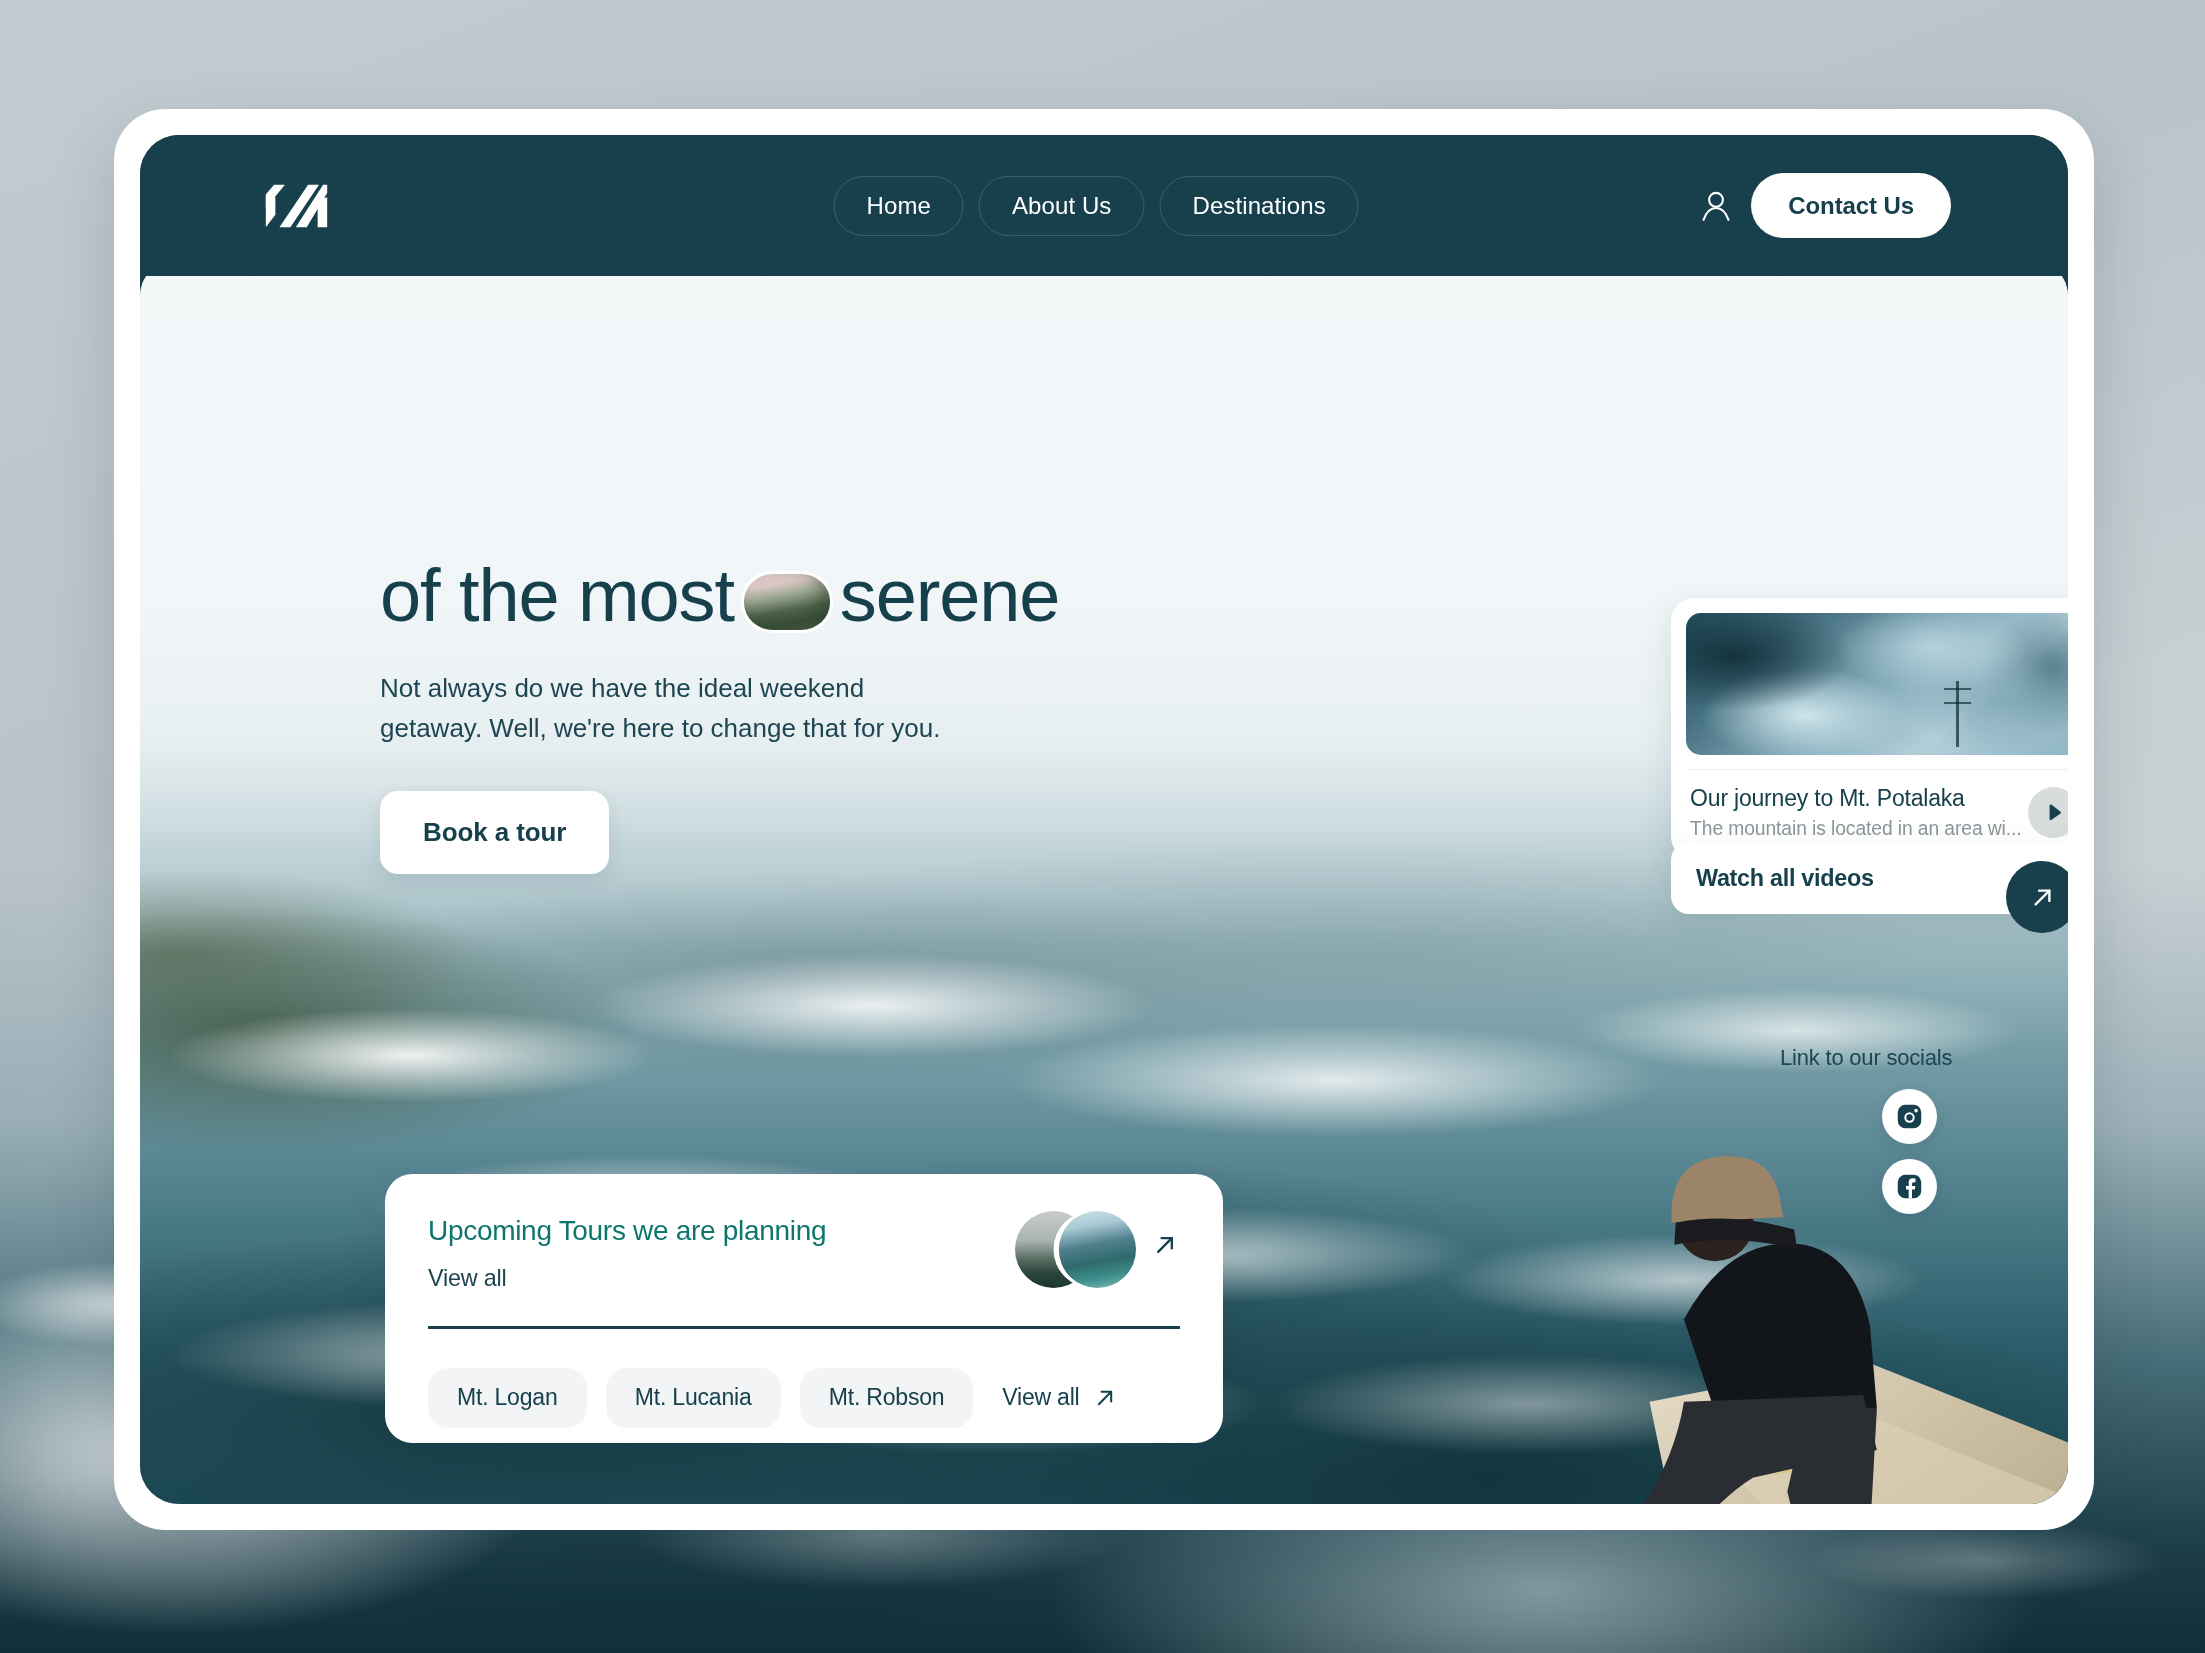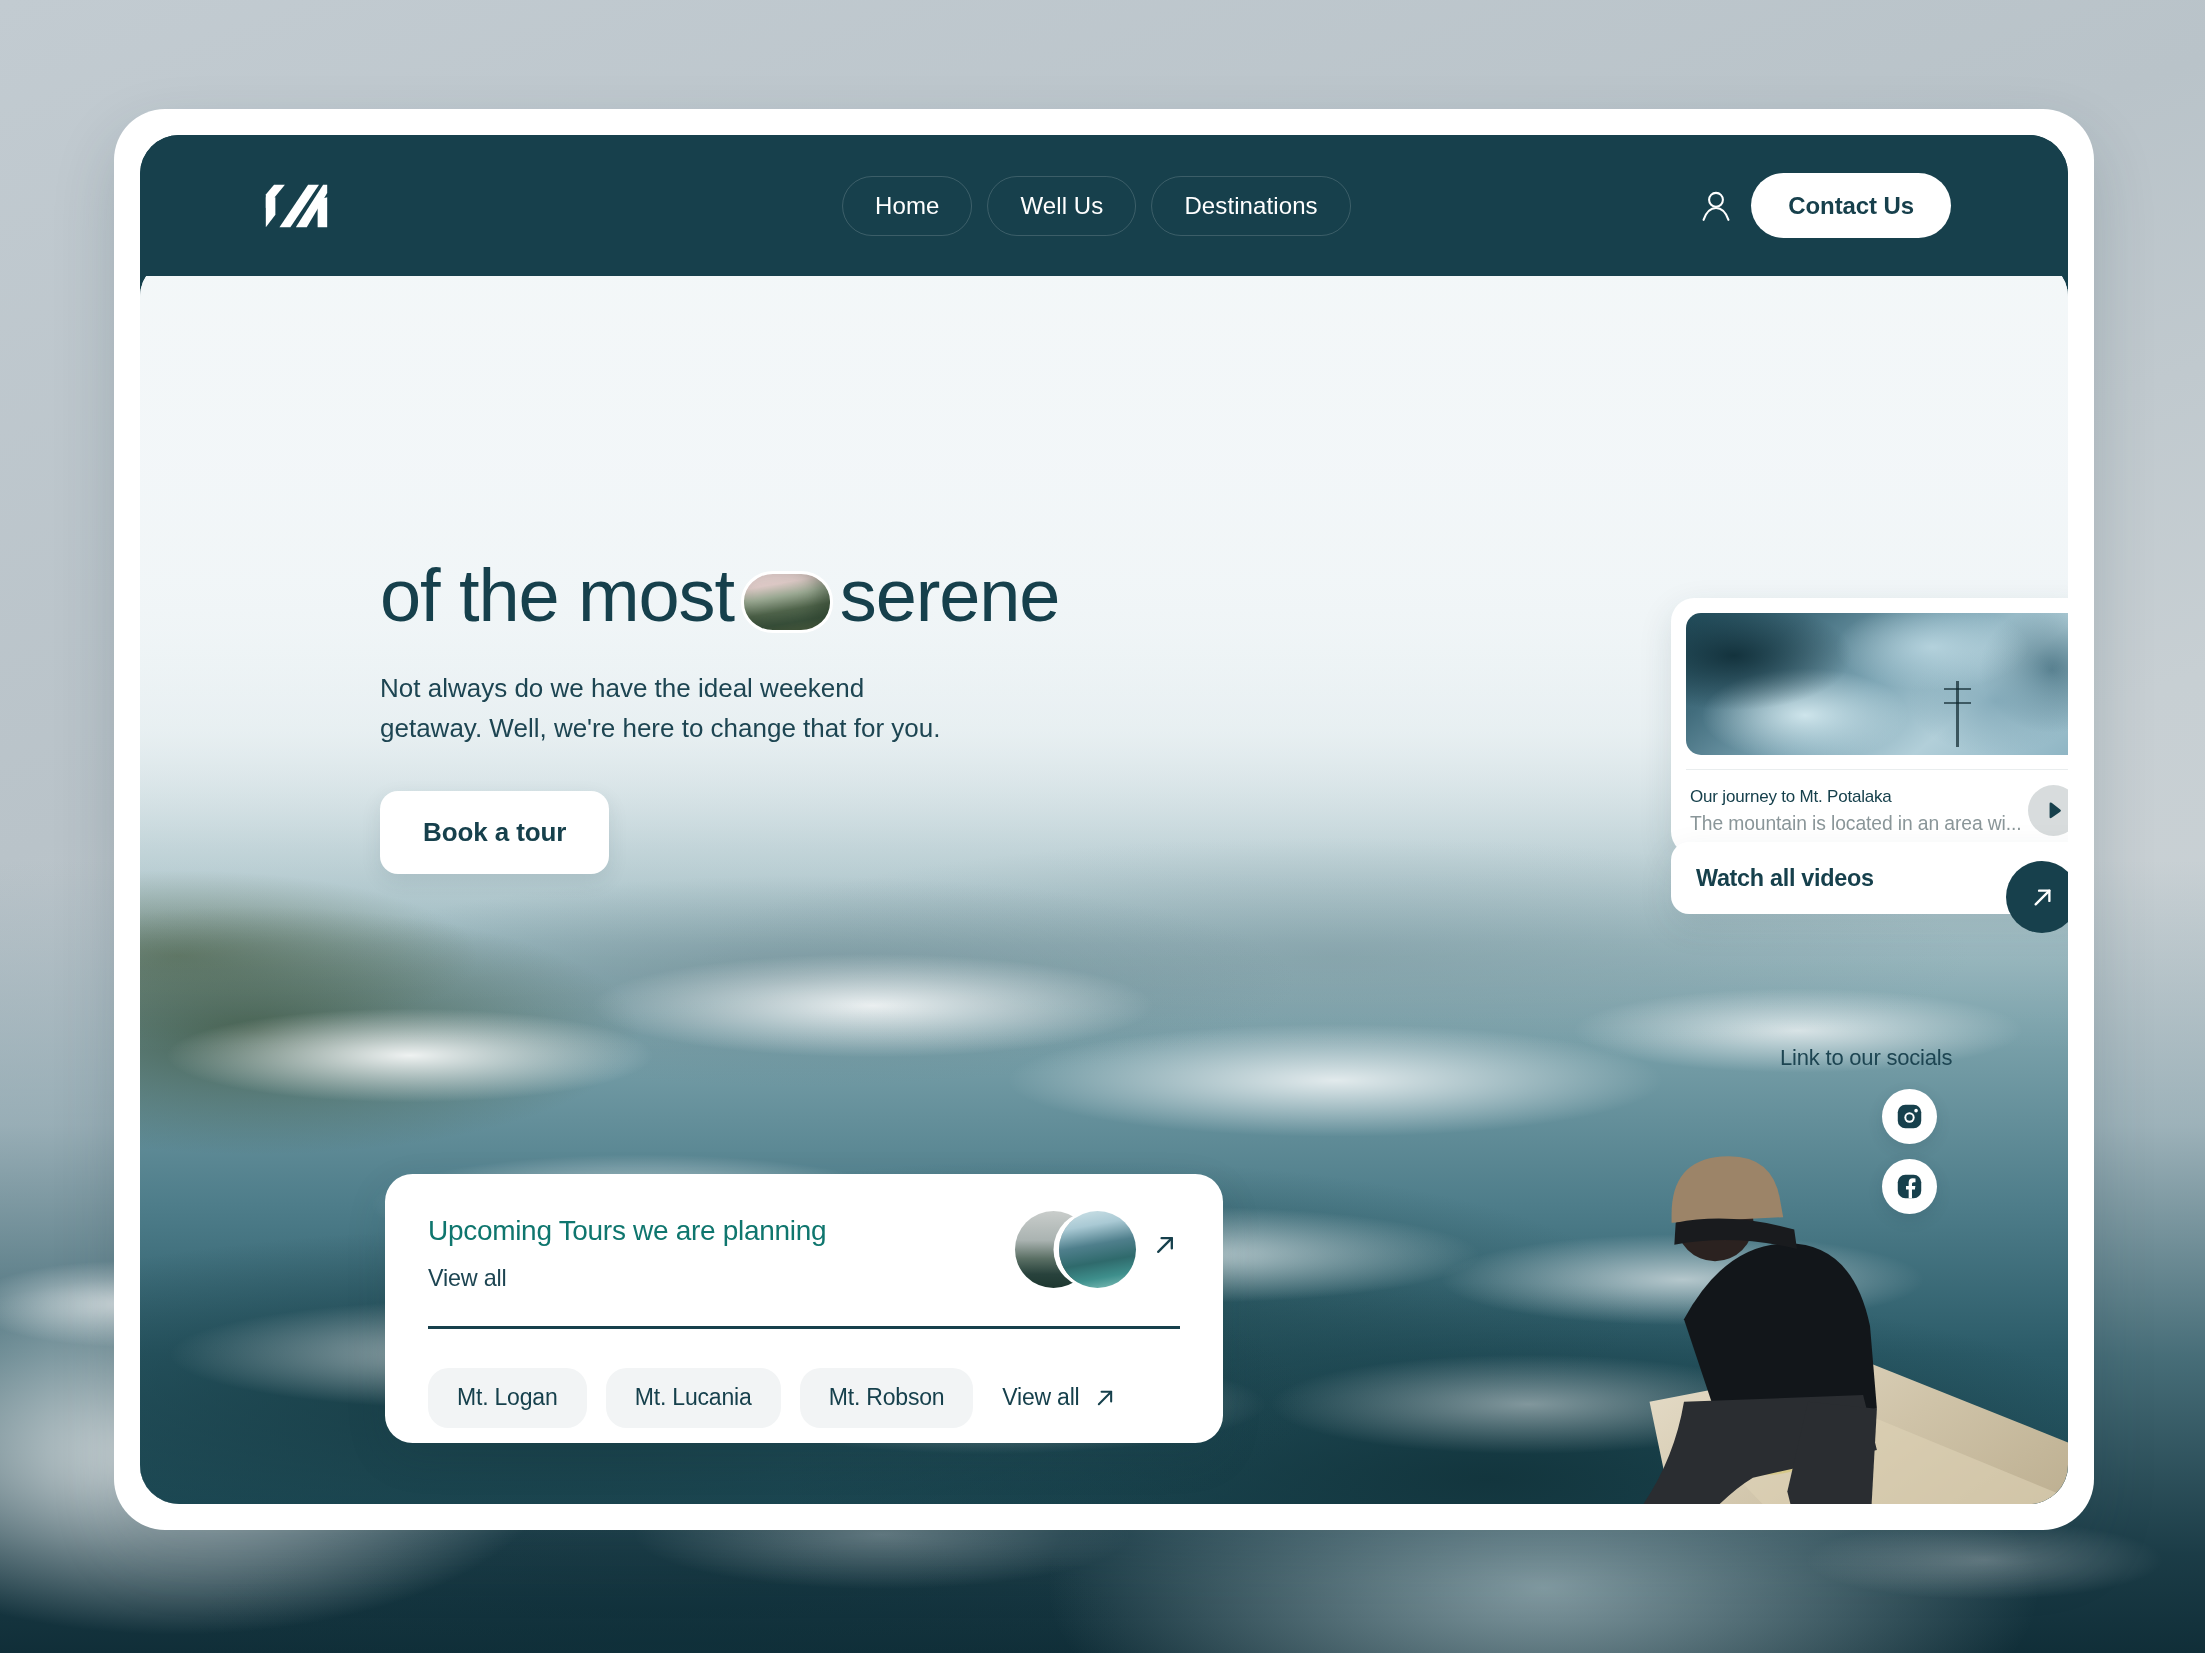--- a/index.html
+++ b/index.html
@@ -273,21 +273,21 @@
   #video-thumb .pole::before { top: 6.9px; }
   #video-thumb .pole::after { top: 20.7px; }
 
   #video-divider { height: 1.4px; background: #e9edee; margin: 13.8px 0 0 0; }
   #video-meta {
     display: flex;
     align-items: center;
     justify-content: space-between;
     padding: 15px 4.1px 19.3px 4.1px;
   }
-  #video-title { font-size: 17px; color: #16404c; letter-spacing: -0.2px; }
+  #video-title { font-size: 23px; color: #16404c; letter-spacing: -0.2px; }
   #video-desc { font-size: 19.3px; color: #8a9699; margin-top: 6.2px; letter-spacing: -0.1px; }
   #play-btn {
     width: 51px; height: 51px; border-radius: 50%;
     background: #d8dcdd;
     display: flex; align-items: center; justify-content: center;
     flex: 0 0 auto; cursor: pointer; border: none;
   }
 
   
   #watch-bar {
@@ -443,21 +443,21 @@
         <svg id="logo" viewBox="0 0 94 66">
           <path d="M2 64 V20 L16 20 L16 46 Z" fill="#ffffff"></path>
           <path d="M2 16 L14 2 L30 2 L2 36 Z" fill="#ffffff"></path>
           <path d="M22 64 L64 2 L80 2 L38 64 Z" fill="#ffffff"></path>
           <path d="M46 64 L86 2 L92 2 L92 14 L62 64 Z" fill="#ffffff"></path>
           <path d="M78 64 V24 L92 20 V64 Z" fill="#ffffff"></path>
         </svg>
 
         <div id="nav-links">
           <div class="nav-pill">Home</div>
-          <div class="nav-pill">Well Us</div>
+          <div class="nav-pill">About Us</div>
           <div class="nav-pill">Destinations</div>
         </div>
 
         <div id="nav-right">
           <svg id="user-icon" viewBox="0 0 52 52">
             <circle cx="26" cy="17" r="10" fill="none" stroke="#ffffff" stroke-width="3"></circle>
             <path d="M8 46 q6 -17 18 -17 q12 0 18 17" fill="none" stroke="#ffffff" stroke-width="3" stroke-linecap="round"></path>
           </svg>
           <button id="contact-btn">Contact Us</button>
         </div>

